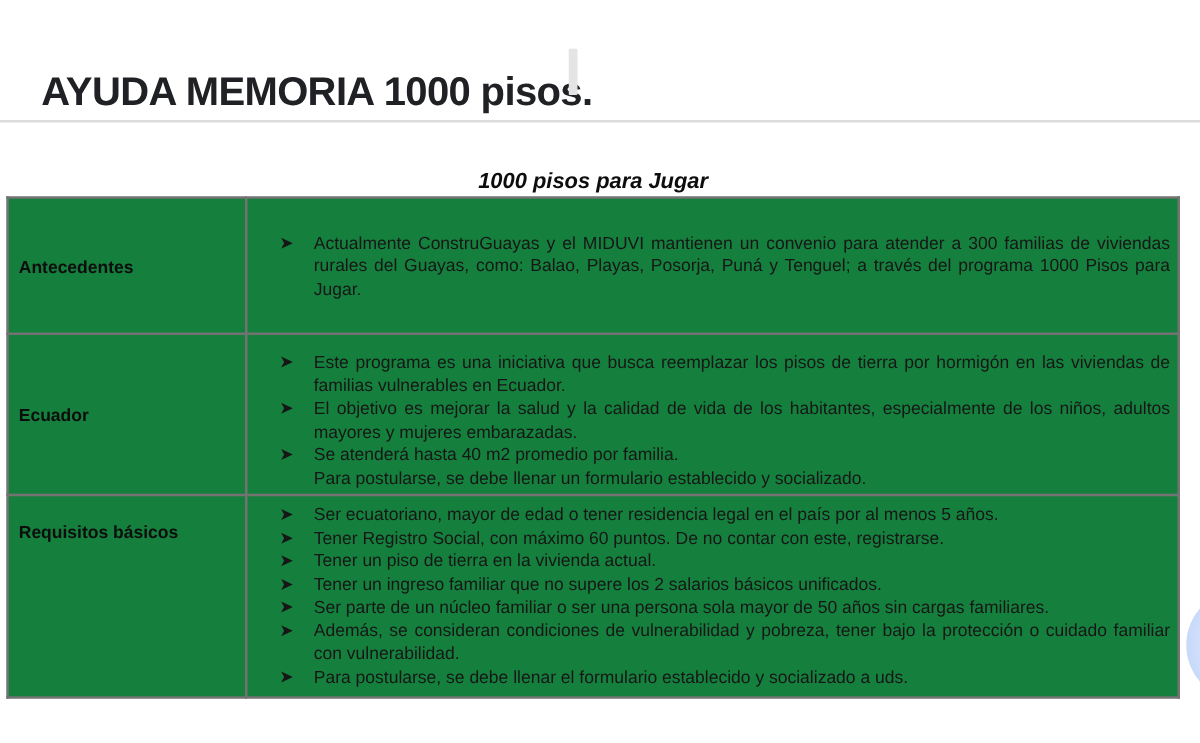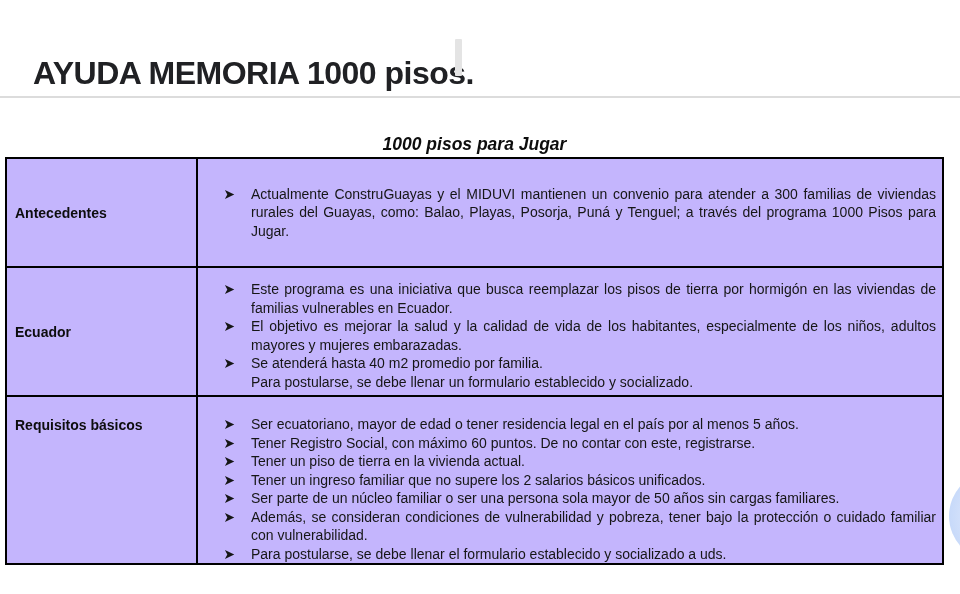--- a/index.html
+++ b/index.html
@@ -20,33 +20,33 @@
     position:absolute;left:0;top:96px;width:960px;height:2px;background:#dcdcdc;
   }
   .subtitle{
     position:absolute;left:5px;top:119px;width:939px;
     text-align:center;font-size:17.5px;font-weight:bold;color:#0d0d0d;font-style:italic;
   }
   table.info-table{
     position:absolute;left:5px;top:157px;width:939px;height:400px;
     border-collapse:collapse;table-layout:fixed;
   }
-  table.info-table td{border:2px solid #000000;background:#c4b5fd;}
+  table.info-table td{border:2px solid #737373;background:#15803d;}
   td.label-cell{
     width:173px;text-align:left;vertical-align:middle;
     font-weight:bold;font-size:14px;color:#0d0d0d;padding:0 8px;
   }
   tr.row-2 td.label-cell{vertical-align:top;padding-top:20px;}
   td.content-cell{font-size:14px;color:#161616;padding:0 6px 0 26px;}
   tr.row-0{height:109px;}
   tr.row-1{height:129px;}
   tr.row-2{height:162px;}
   tr.row-0 td.content-cell{vertical-align:middle;}
   tr.row-1 td.content-cell{vertical-align:bottom;padding-bottom:4px;}
-  tr.row-2 td.content-cell{vertical-align:top;padding-top:18px;margin-left:48px;}
+  tr.row-2 td.content-cell{vertical-align:top;padding-top:5px;margin-left:48px;}
   .item{display:flex;line-height:18.5px;}
   .marker{flex:0 0 14px;margin-right:13px;padding-top:4px;}
   .marker svg{display:block;}
   .marker.hidden{visibility:hidden;}
   .item-text{flex:1;text-align:justify;}
   .bubble{
     position:absolute;left:949px;top:471px;width:90px;height:90px;
     border-radius:50%;
     background:radial-gradient(circle at 62% 50%, #e9effd 0%, #dbe6fc 45%, #bad1f8 100%);
   }

